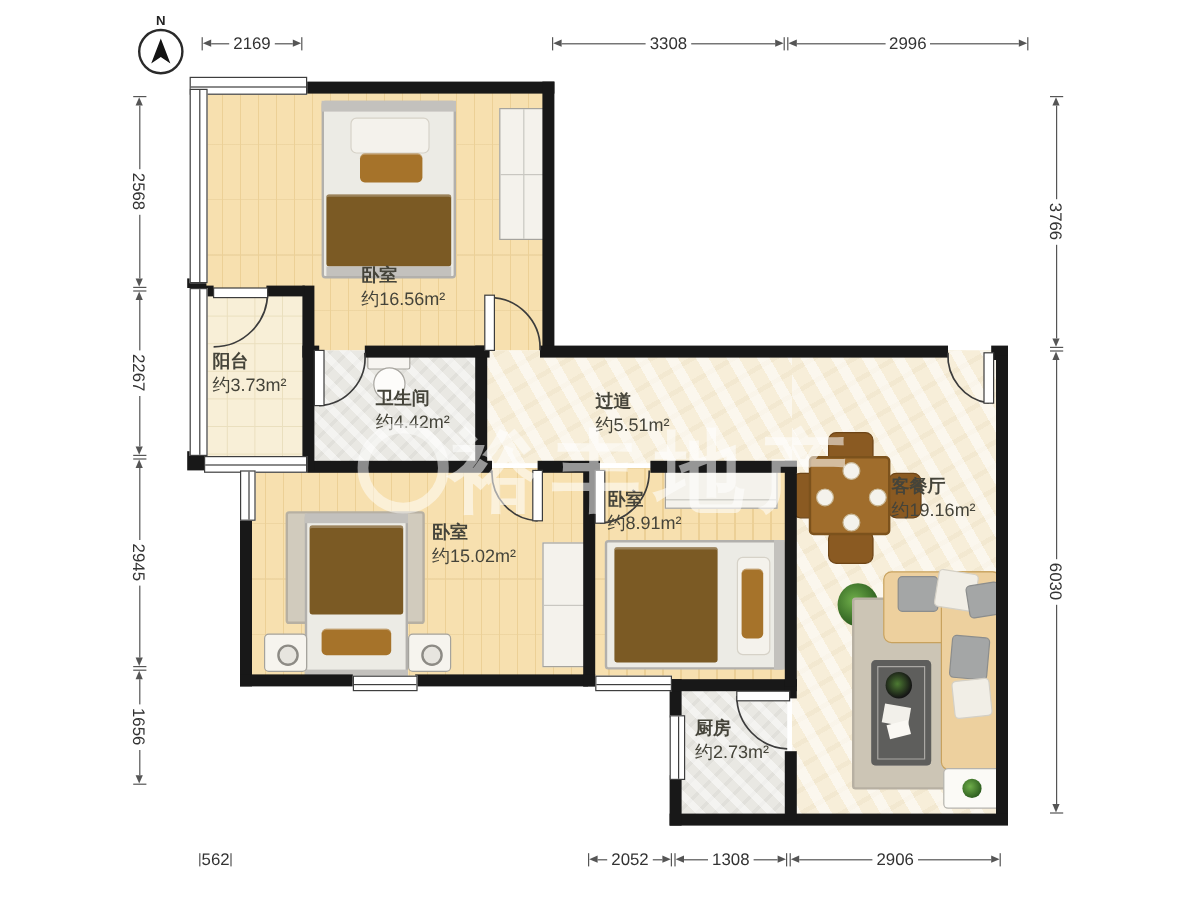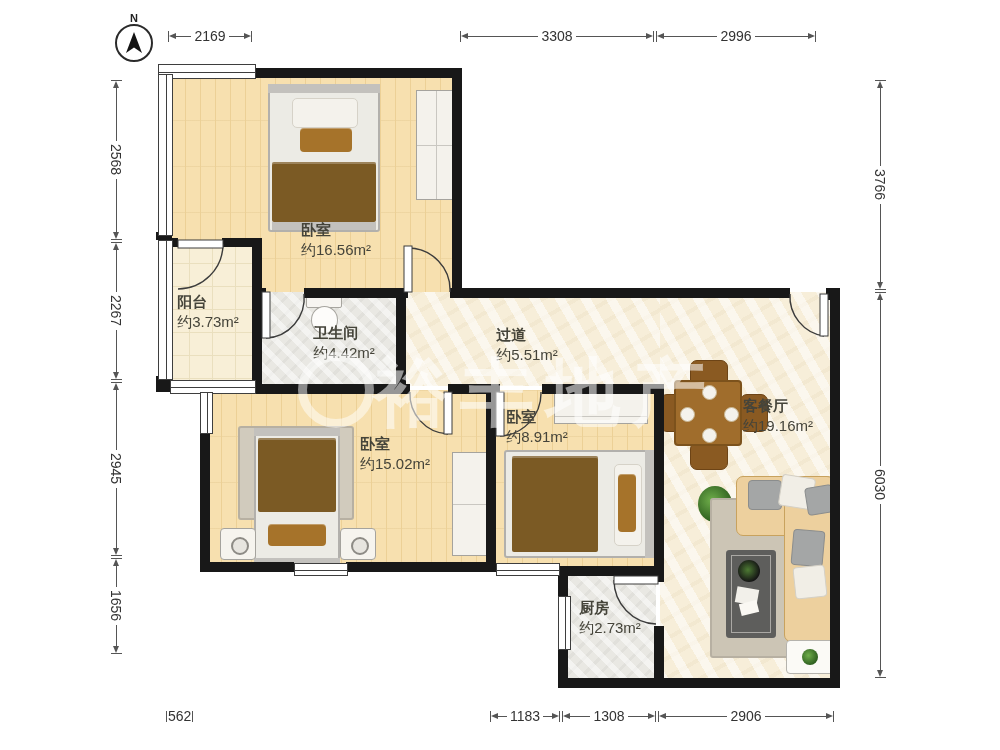--- a/index.html
+++ b/index.html
@@ -270,21 +270,21 @@
     </div>
   <div class="abs dim dim-h" style="left:460px;top:28px;width:194px;">
       <span class="tick"></span>
       <span class="arr-l"></span>
       <span class="line"></span>
       <span class="dlabel">3308</span>
       <span class="line"></span>
       <span class="arr-r"></span>
       <span class="tick"></span>
     </div>
-  <div class="abs dim dim-h" style="left:656px;top:28px;width:160px;">
+  <div class="abs dim dim-h" style="left:656px;top:28px;width:201px;">
       <span class="tick"></span>
       <span class="arr-l"></span>
       <span class="line"></span>
       <span class="dlabel">2996</span>
       <span class="line"></span>
       <span class="arr-r"></span>
       <span class="tick"></span>
     </div>
 
   <div class="abs dim dim-v" style="left:108px;top:80px;height:160px;">
@@ -345,21 +345,21 @@
 
   <div class="abs dim dim-h" style="left:166px;top:708px;width:38px;">
       <span class="tick"></span>
       <span class="dlabel" style="padding:0 1px;">562</span>
       <span class="tick"></span>
     </div>
   <div class="abs dim dim-h" style="left:490px;top:708px;width:70px;">
       <span class="tick"></span>
       <span class="arr-l"></span>
       <span class="line"></span>
-      <span class="dlabel">1183</span>
+      <span class="dlabel">2052</span>
       <span class="line"></span>
       <span class="arr-r"></span>
       <span class="tick"></span>
     </div>
   <div class="abs dim dim-h" style="left:562px;top:708px;width:94px;">
       <span class="tick"></span>
       <span class="arr-l"></span>
       <span class="line"></span>
       <span class="dlabel">1308</span>
       <span class="line"></span>

